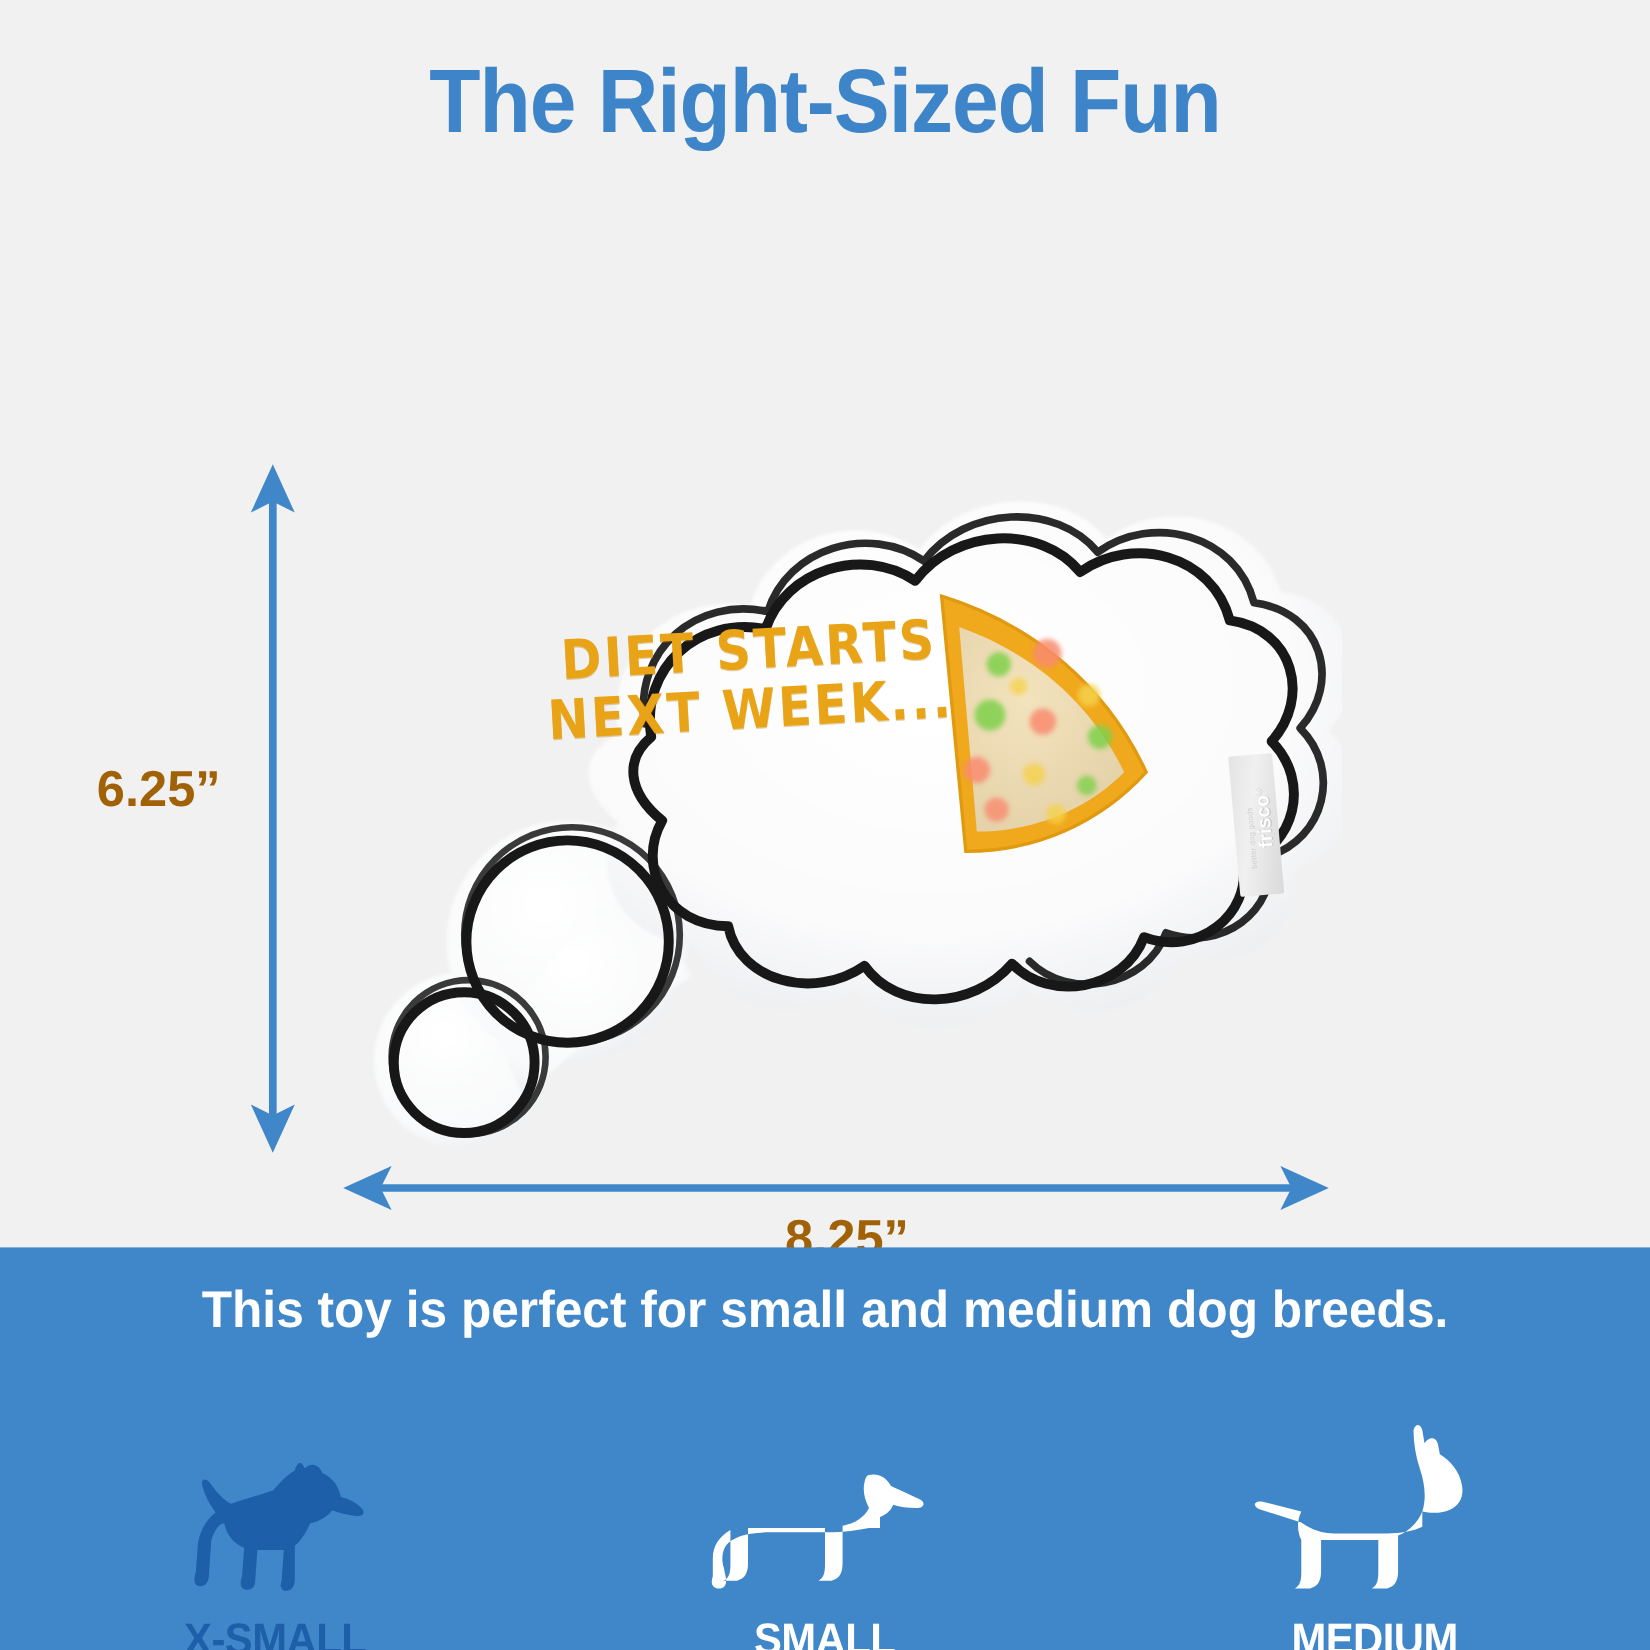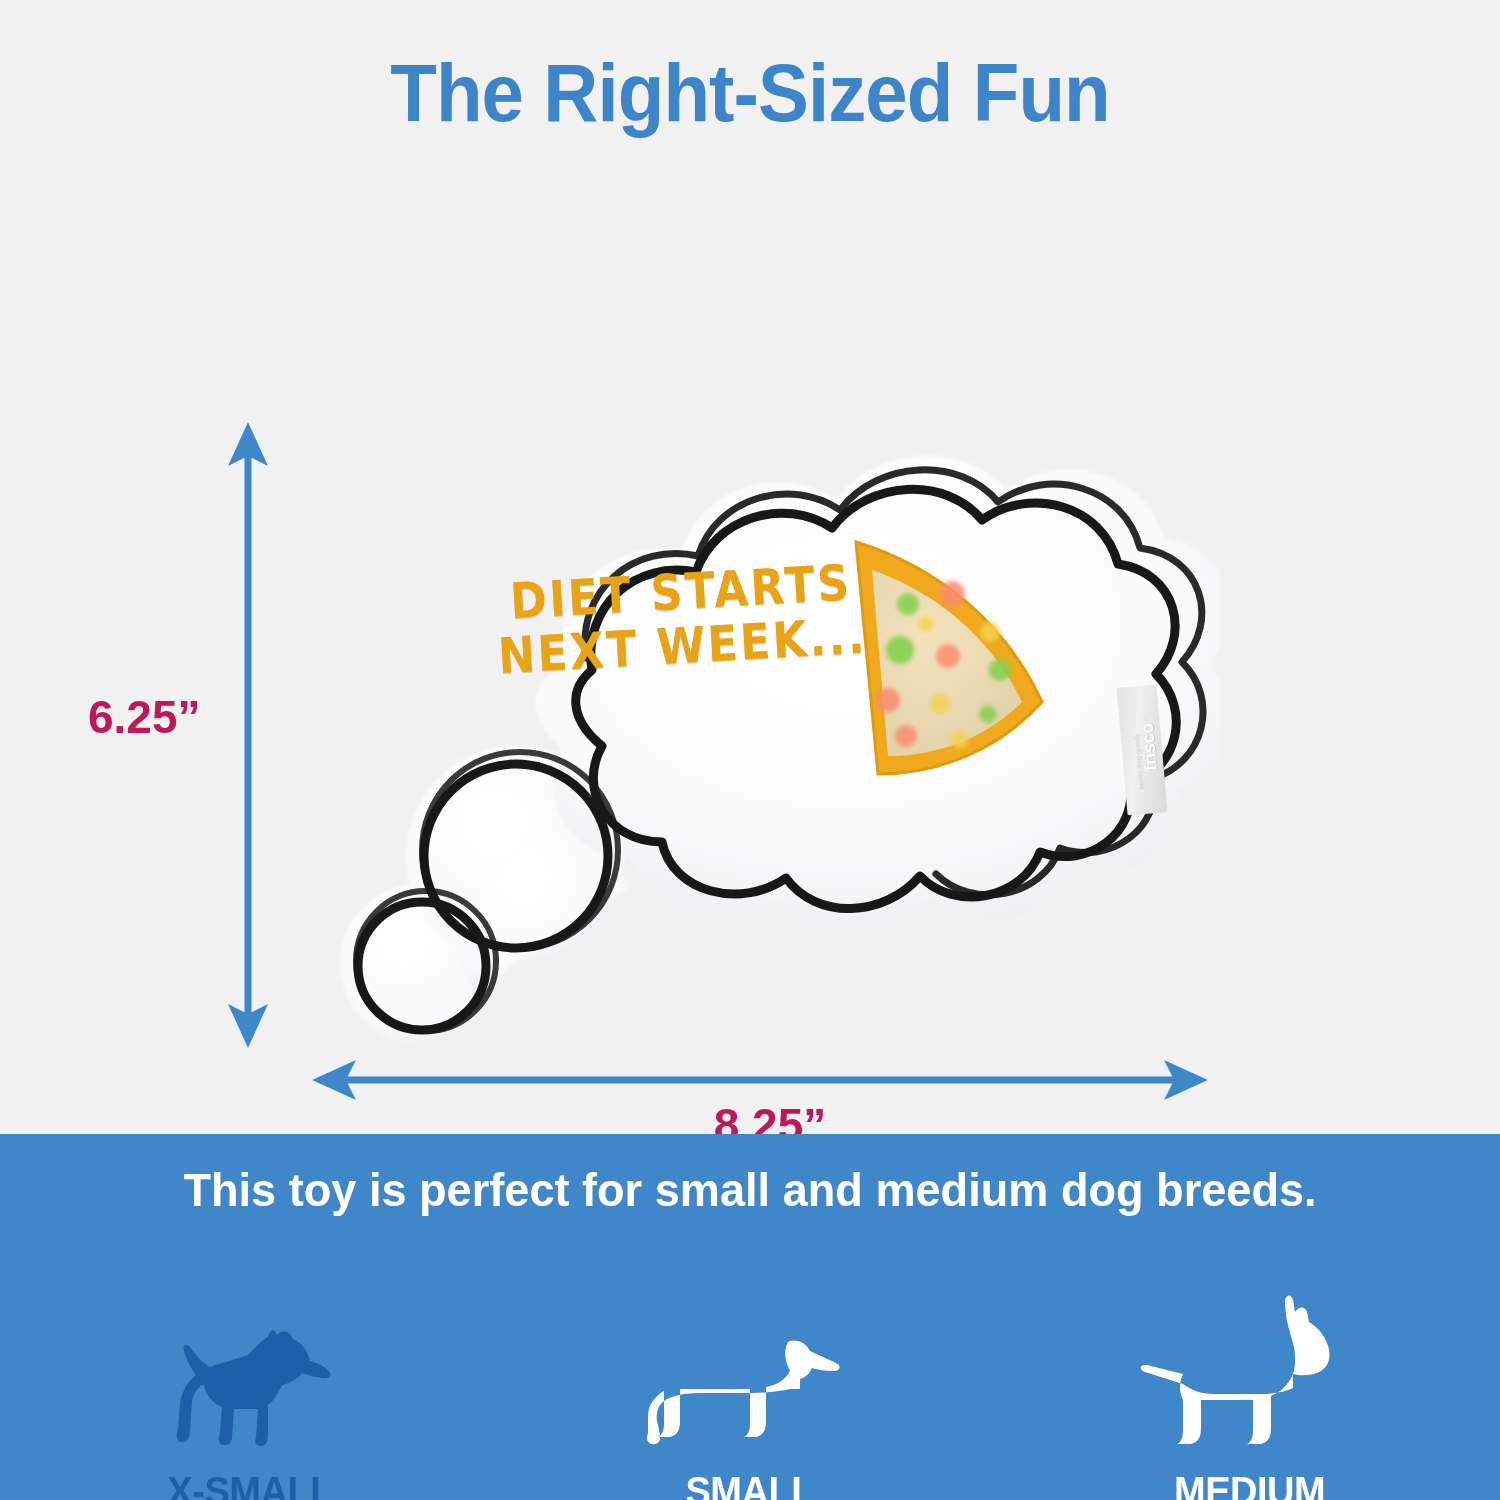--- a/index.html
+++ b/index.html
@@ -31,21 +31,21 @@
 
   
   #product-area {
     position: absolute;
     top: 120px; left: 0; width: 1500px; height: 1000px;
   }
 
   
   .dim-label {
     position: absolute;
-    color: #be185d;
+    color: #a16207;
     font-weight: 700;
     font-size: 46px;
     letter-spacing: 0px;
     white-space: nowrap;
   }
   #height-label { top: 570px; left: 88px; }
   #width-label  { top: 978px; left: 0; width: 1500px; text-align: center; }
   #width-label > span { position: relative; left: 20px; }
 
   #v-arrow { position: absolute; left: 222px; top: 300px; }

